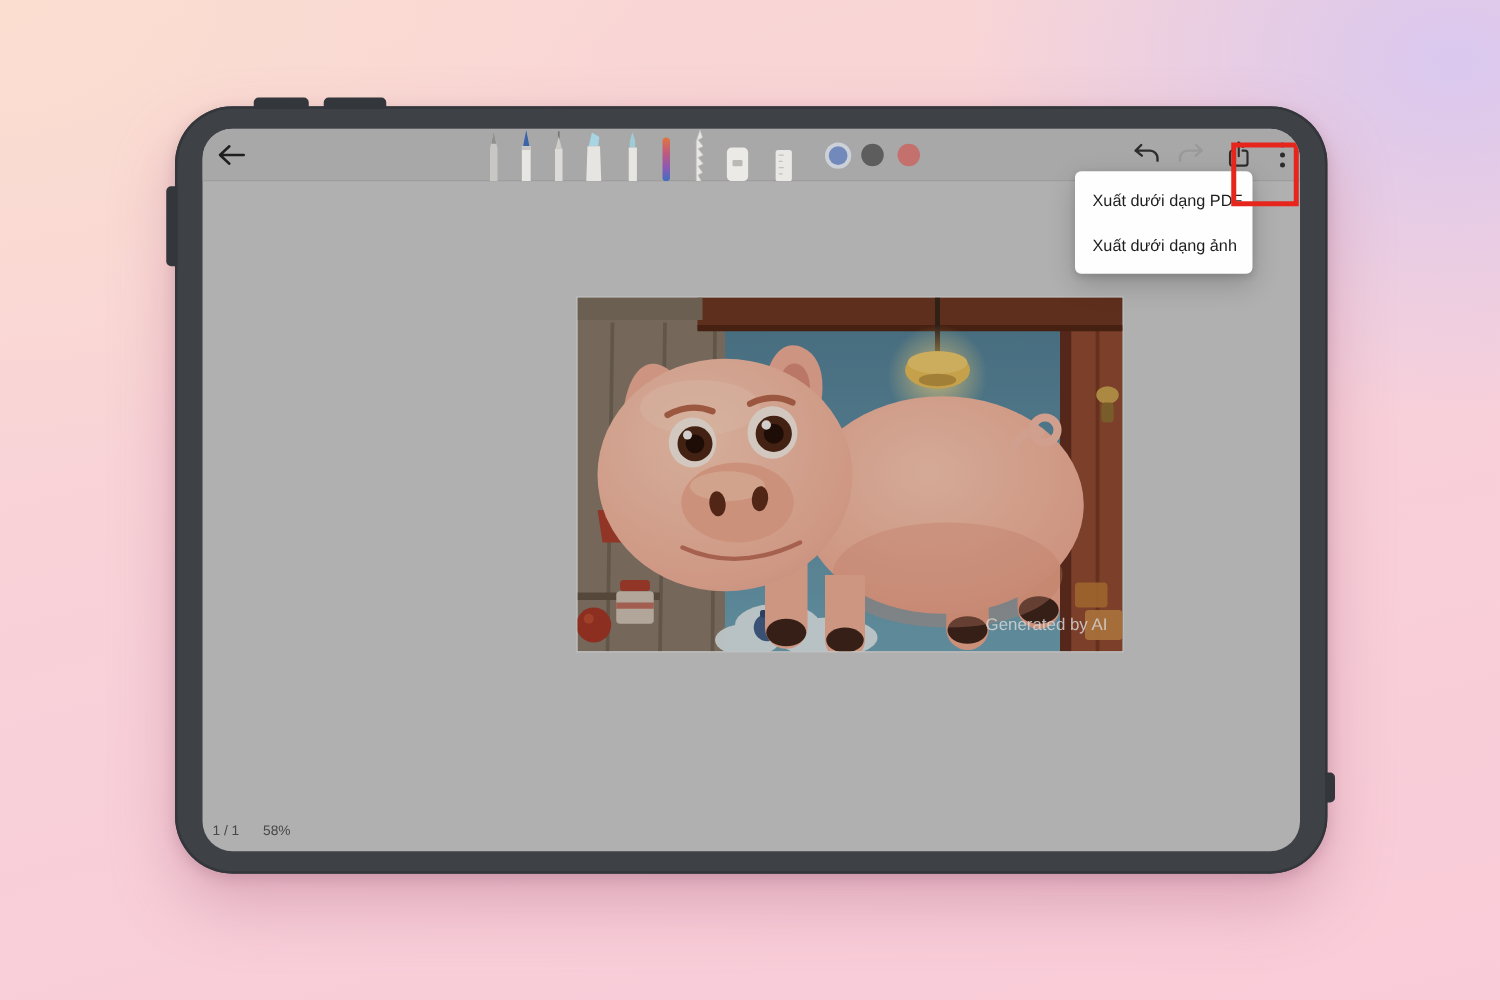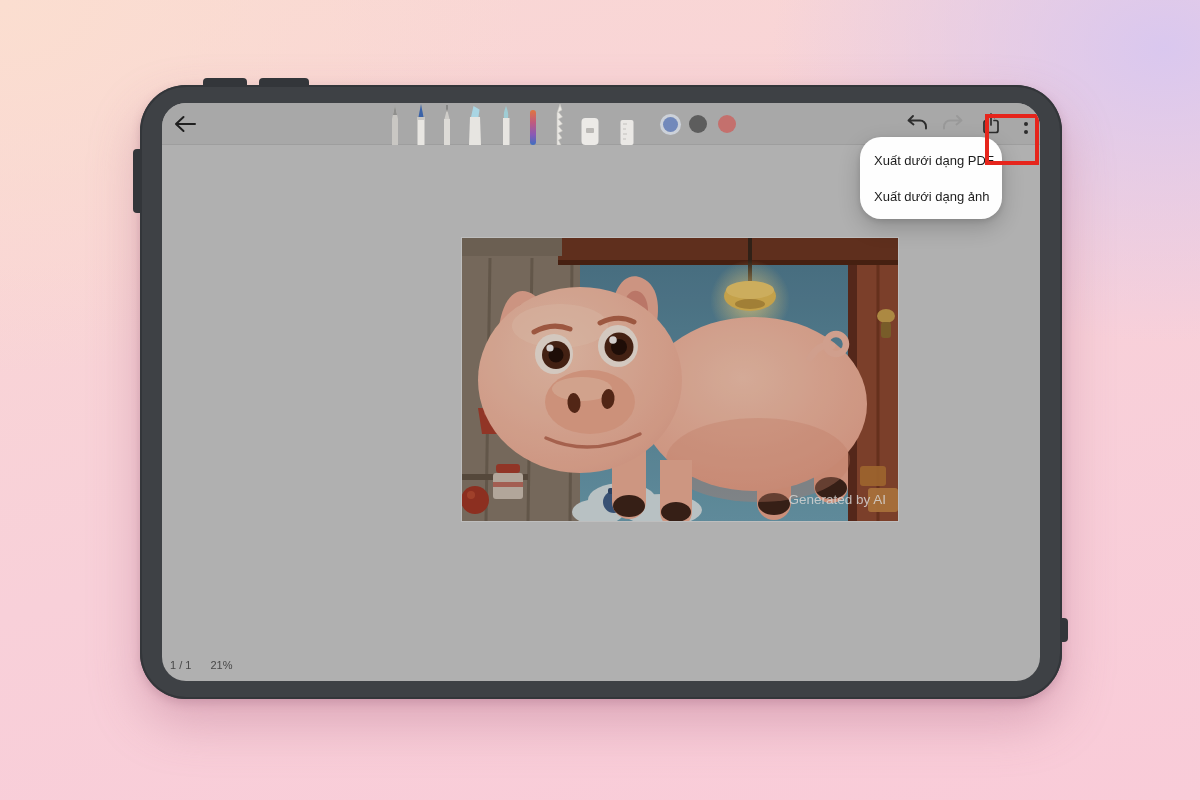--- a/index.html
+++ b/index.html
@@ -44,21 +44,21 @@
 
   
   .artwork {
     position:absolute; left:300px; top:135px; width:436px; height:283px;
     box-shadow:0 0 0 1px rgba(255,255,255,0.18);
   }
 
   
   .export-menu {
     position:absolute; left:698px; top:34px; width:142px;
-    background:#fefefe; border-radius:21px; padding:5px 0;
+    background:#fefefe; border-radius:5px; padding:5px 0;
     box-shadow:0 8px 22px rgba(0,0,0,0.20), 0 2px 6px rgba(0,0,0,0.12);
     z-index:5;
   }
   .export-menu .menu-item {
     height:36px; display:flex; align-items:center; padding-left:14px;
     font-size:13px; color:#1d1d1d; cursor:pointer; white-space:nowrap;
   }
 
   
   .status {
@@ -284,18 +284,18 @@
       </svg>
     </div>
 
     <div class="export-menu">
       <div class="menu-item">Xuất dưới dạng PDF</div>
       <div class="menu-item">Xuất dưới dạng ảnh</div>
     </div>
 
     <div class="status">
       <span>1 / 1</span>
-      <span>21%</span>
+      <span>58%</span>
     </div>
 
     <div class="red-highlight"></div>
   </div>
 </div>
 
 </body></html>

